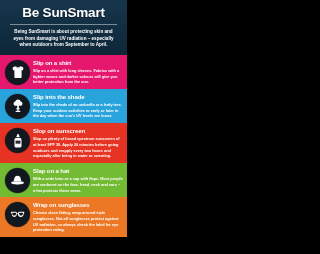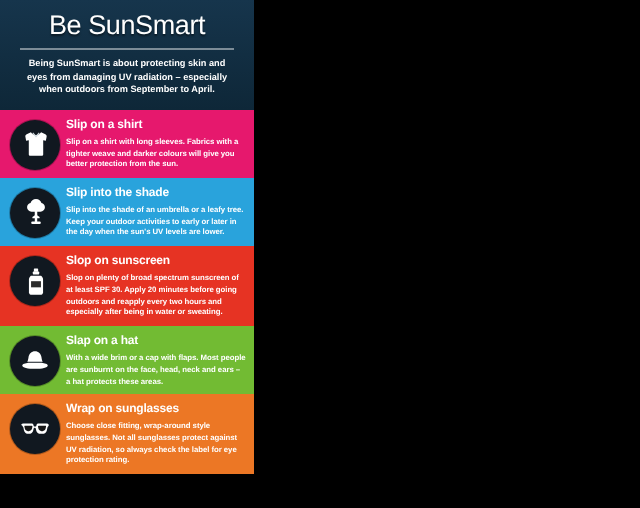--- a/index.html
+++ b/index.html
@@ -19,21 +19,21 @@
   
   .header {
     background: #123046;
     background: linear-gradient(180deg, #16354c 0%, #0e2738 100%);
     padding: 5px 4px 6px 4px;
     box-sizing: border-box;
   }
   .header-title {
     color: #ffffff;
     font-size: 13.5px;
-    font-weight: normal;
+    font-weight: bold;
     letter-spacing: -0.2px;
     text-align: center;
     line-height: 1.05;
     margin: 1px 0 4px 0;
     text-shadow: 0 1px 1px rgba(0,0,0,.5);
   }
   .header-rule {
     height: 1px;
     background: rgba(255,255,255,.45);
     margin: 0 6px 4px 6px;

